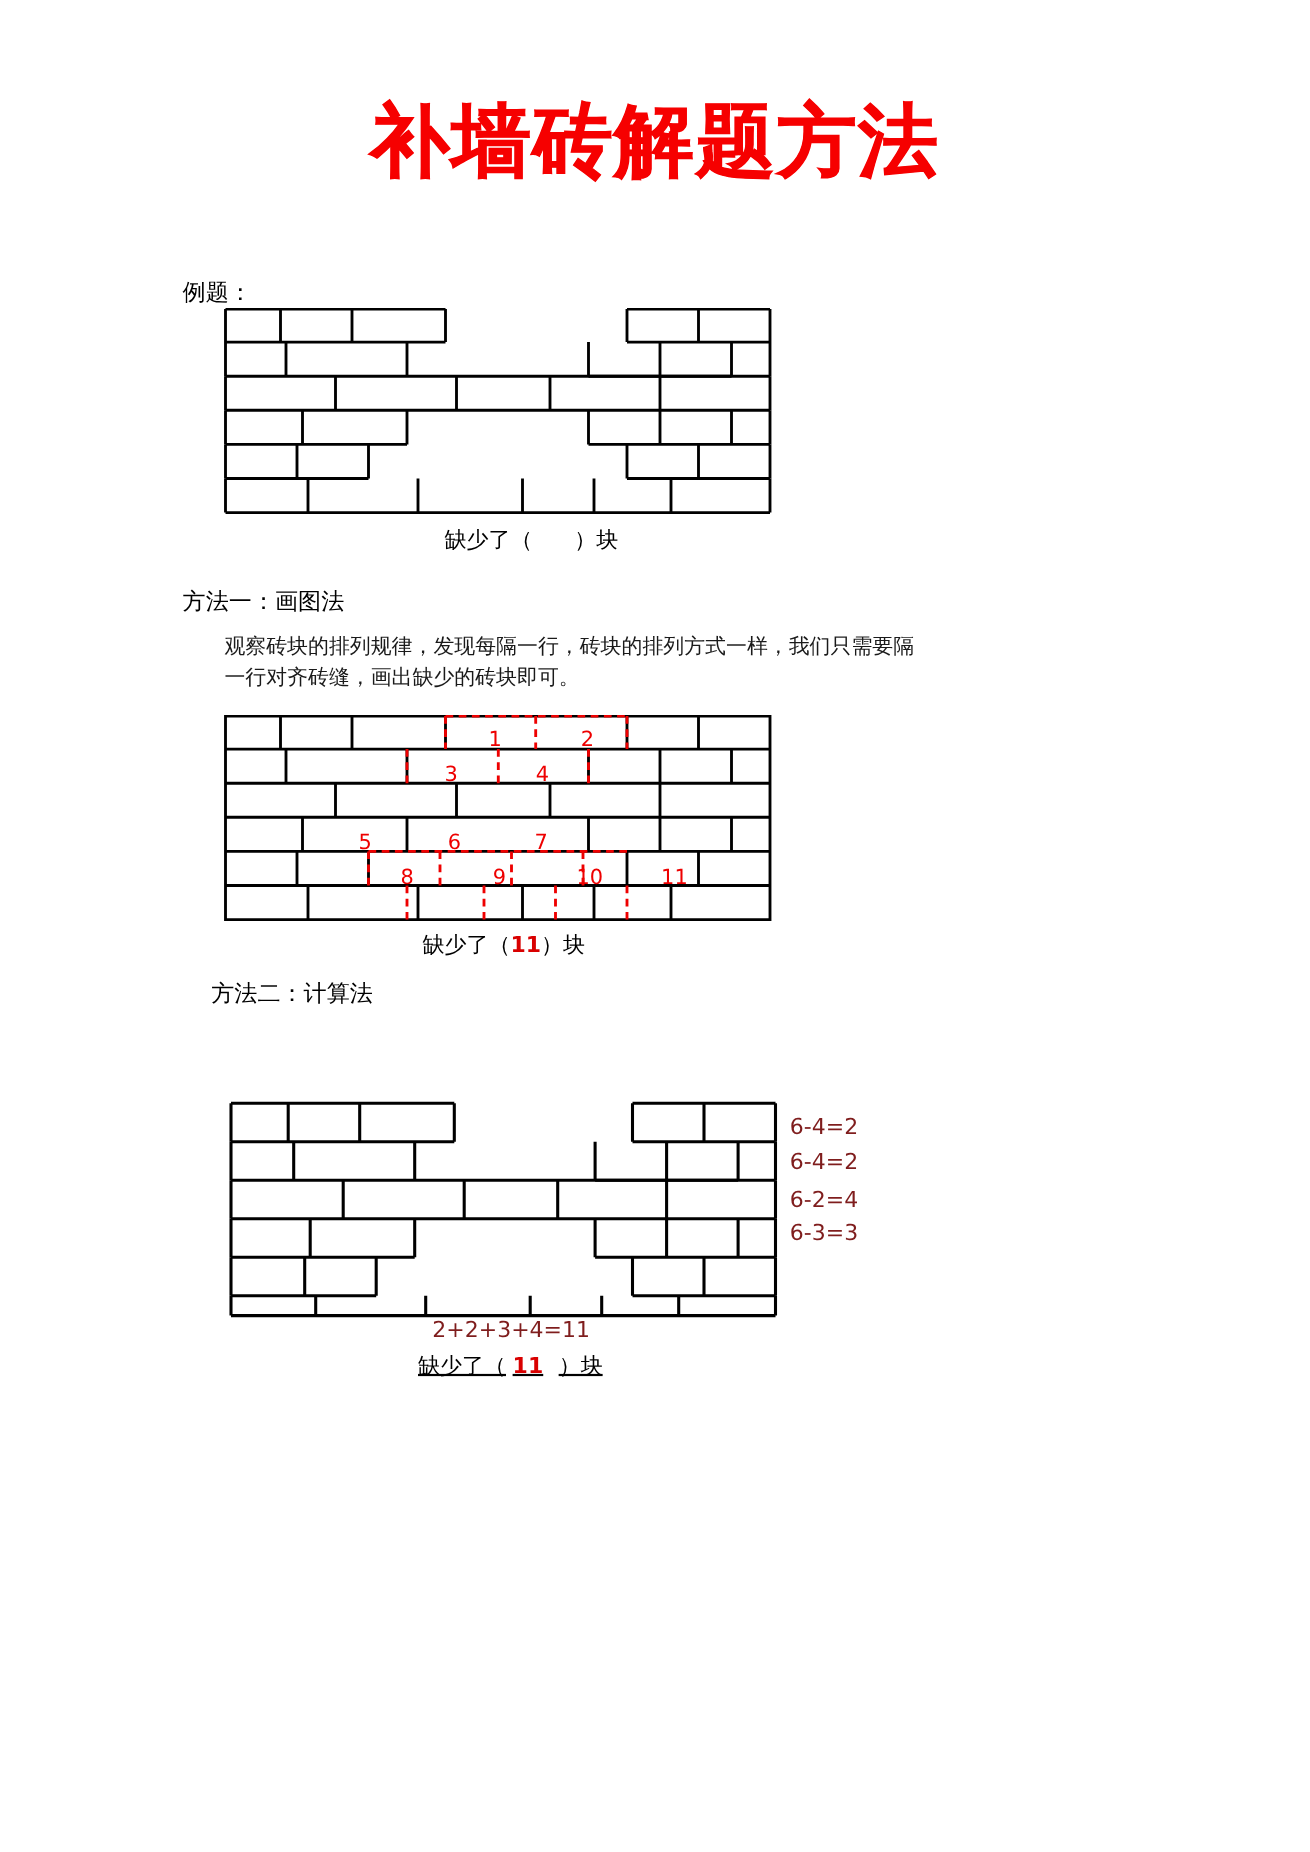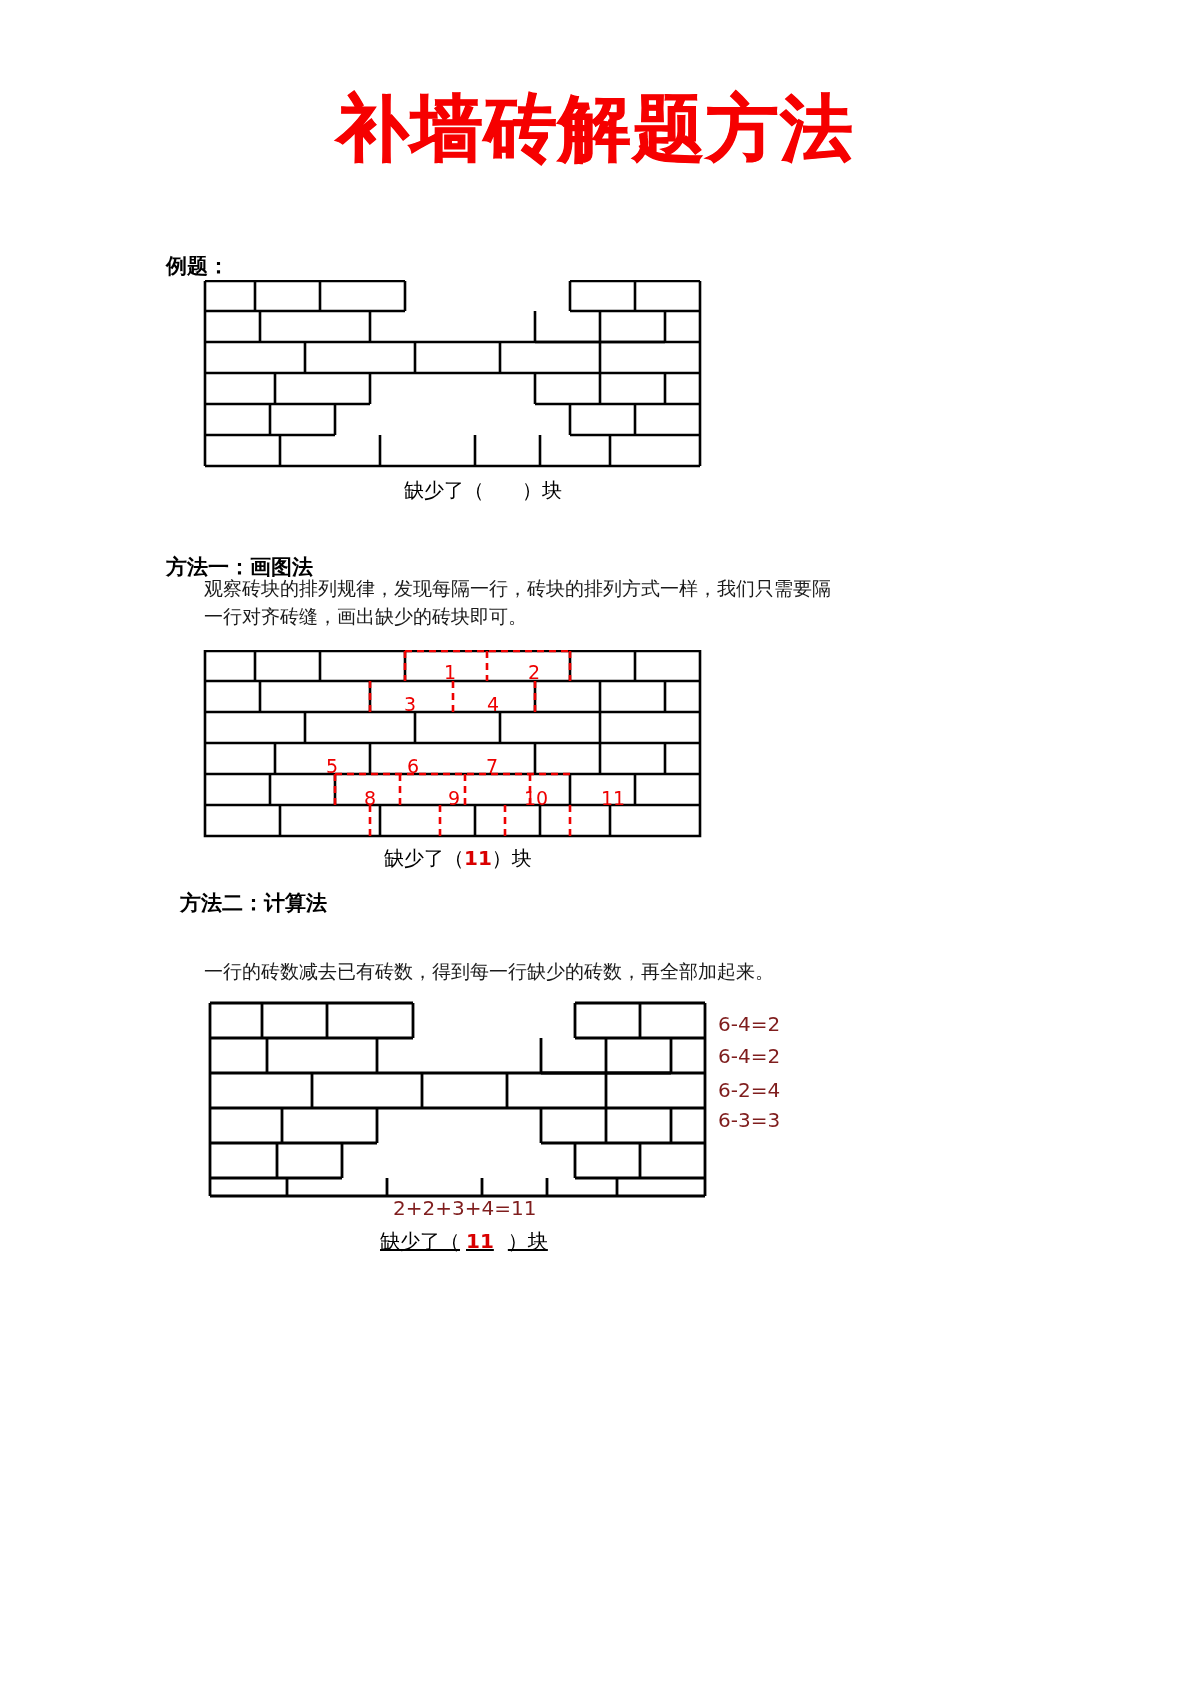--- a/index.html
+++ b/index.html
@@ -34,21 +34,21 @@
     font-size: 72px;
     letter-spacing: 2px;
     line-height: 1;
     -webkit-text-stroke: 1px #f60000;
   }
 
   
   .heading {
     position: absolute;
     font-family: "DejaVu Sans", "Liberation Sans", sans-serif;
-    font-weight: bold;
+    font-weight: normal;
     font-size: 21px;
     color: #000;
     white-space: nowrap;
   }
   .para {
     position: absolute;
     font-family: "DejaVu Sans", "Liberation Sans", sans-serif;
     font-size: 19px;
     line-height: 36px;
     color: #1a1a1a;
@@ -136,21 +136,21 @@
         <path d="M5,155 V186 M5,186 H500 M500,155 V186"></path>
         <path d="M80,155 V186 M180,155 V186 M275,155 V186 M340,155 V186 M410,155 V186"></path>
       </g>
     </svg>
   </div>
 
   <div class="caption" style="left:388px; top:477px;margin-left:16px;">
     <span>缺少了（</span><span style="display:inline-block; width:38px;"></span><span>）块</span>
   </div>
 
-  <div class="heading" style="left:166px; top:533px;margin-top:20px;">方法一：画图法</div>
+  <div class="heading" style="left:166px; top:533px;">方法一：画图法</div>
 
   <div class="para" style="left:204px; top:570px;">观察砖块的排列规律，发现每隔一行，砖块的排列方式一样，我们只需要隔</div>
   <div class="para" style="left:204px; top:598px;">一行对齐砖缝，画出缺少的砖块即可。</div>
 
   <div class="wall" style="left:200px; top:650px;">
     <svg width="505" height="195" viewBox="0 0 505 195" xmlns="http://www.w3.org/2000/svg">
       <g fill="none" stroke="#000" stroke-width="2.6">
 
         <path d="M5,1 H500 V186 H5 Z"></path>
 
@@ -189,23 +189,22 @@
   <div class="rednum" style="left:486px; top:755px;">7</div>
   <div class="rednum" style="left:364px; top:787px;">8</div>
   <div class="rednum" style="left:448px; top:787px;">9</div>
   <div class="rednum" style="left:524px; top:787px;">10</div>
   <div class="rednum" style="left:601px; top:787px;">11</div>
 
   <div class="caption" style="left:384px; top:845px;">
     <span>缺少了（</span><span class="red">11</span><span>）块</span>
   </div>
 
-  <div class="heading" style="left:180px; top:889px;">方法二：计算法</div>
-
-  <div class="para" style="left:204px; top:953px;">一行的砖数减去已有砖数，得到每一行缺少的砖数，再全部加起来。</div>
+  <div class="heading" style="left:192px; top:889px;">方法二：计算法</div>
+
 
   <div class="wall" style="left:205px; top:1000px;">
     <svg width="505" height="200" viewBox="0 0 505 200" xmlns="http://www.w3.org/2000/svg">
       <g fill="none" stroke="#000" stroke-width="2.8">
 
         <path d="M5,3 H208 M5,3 V38 M5,38 H208 M208,3 V38"></path>
         <path d="M57,3 V38 M122,3 V38"></path>
         <path d="M370,3 H500 M370,3 V38 M370,38 H500 M500,3 V38 M435,3 V38"></path>
 
         <path d="M5,38 V73 M5,73 H466"></path>

